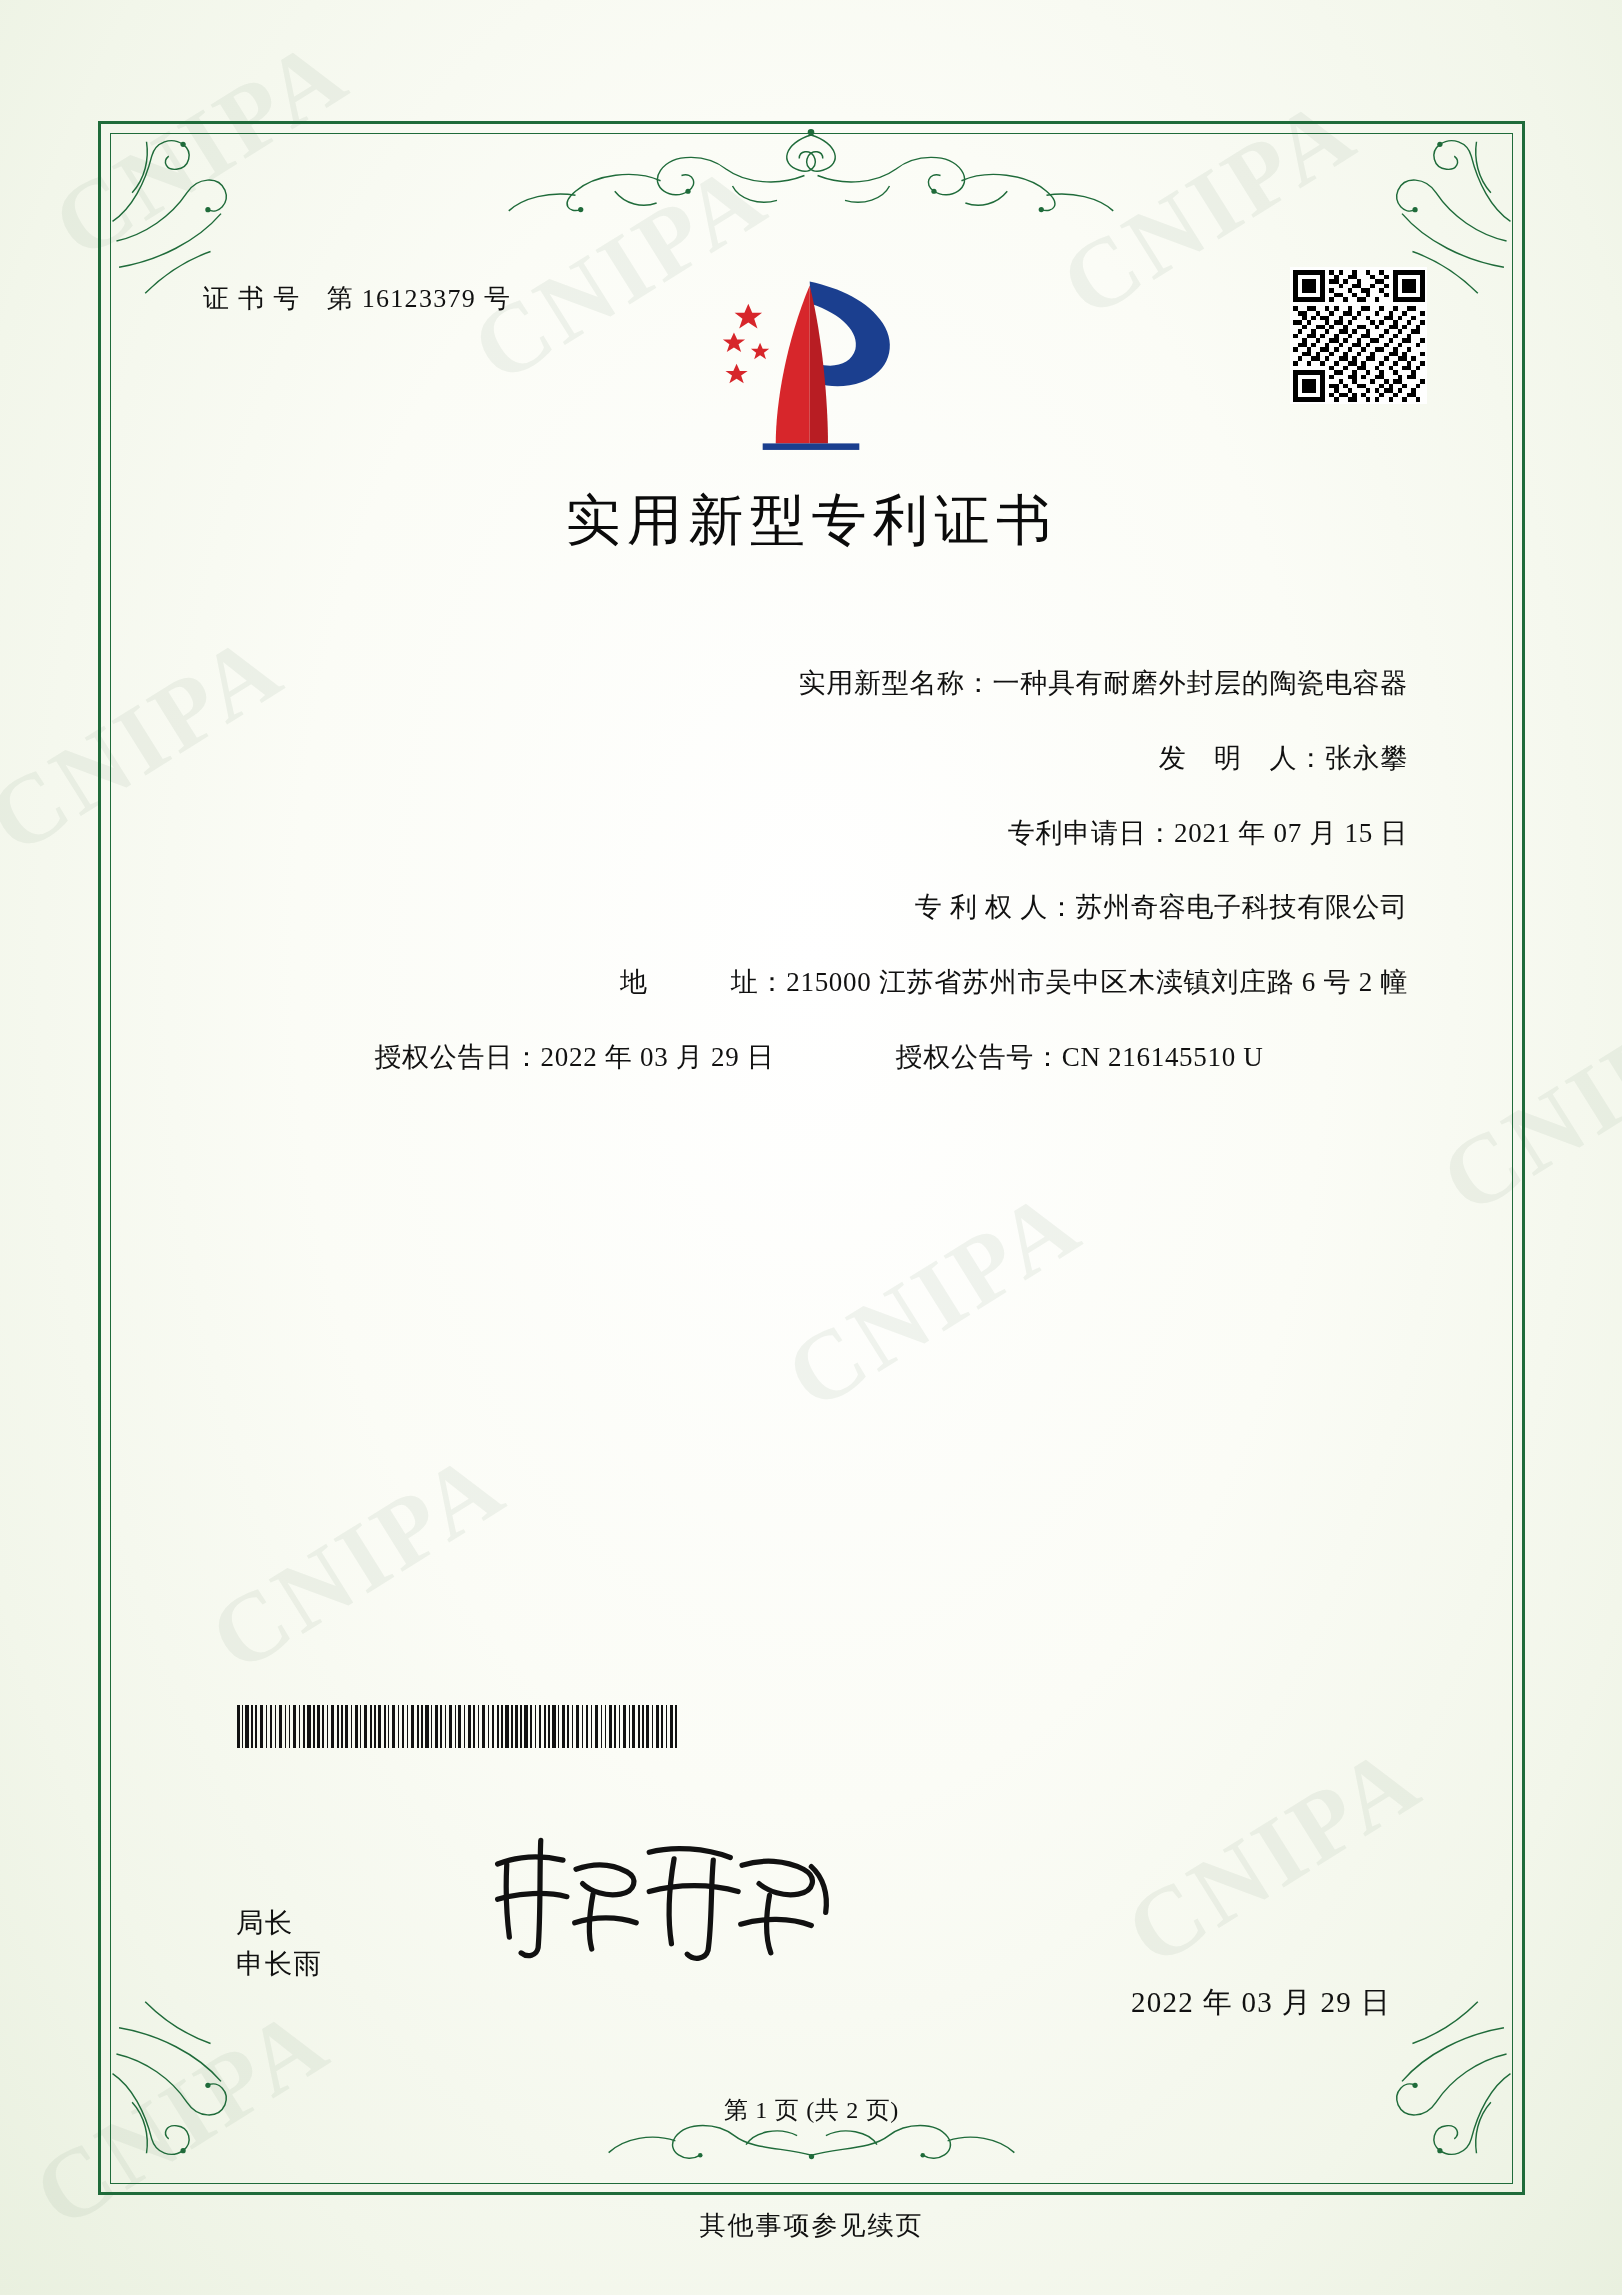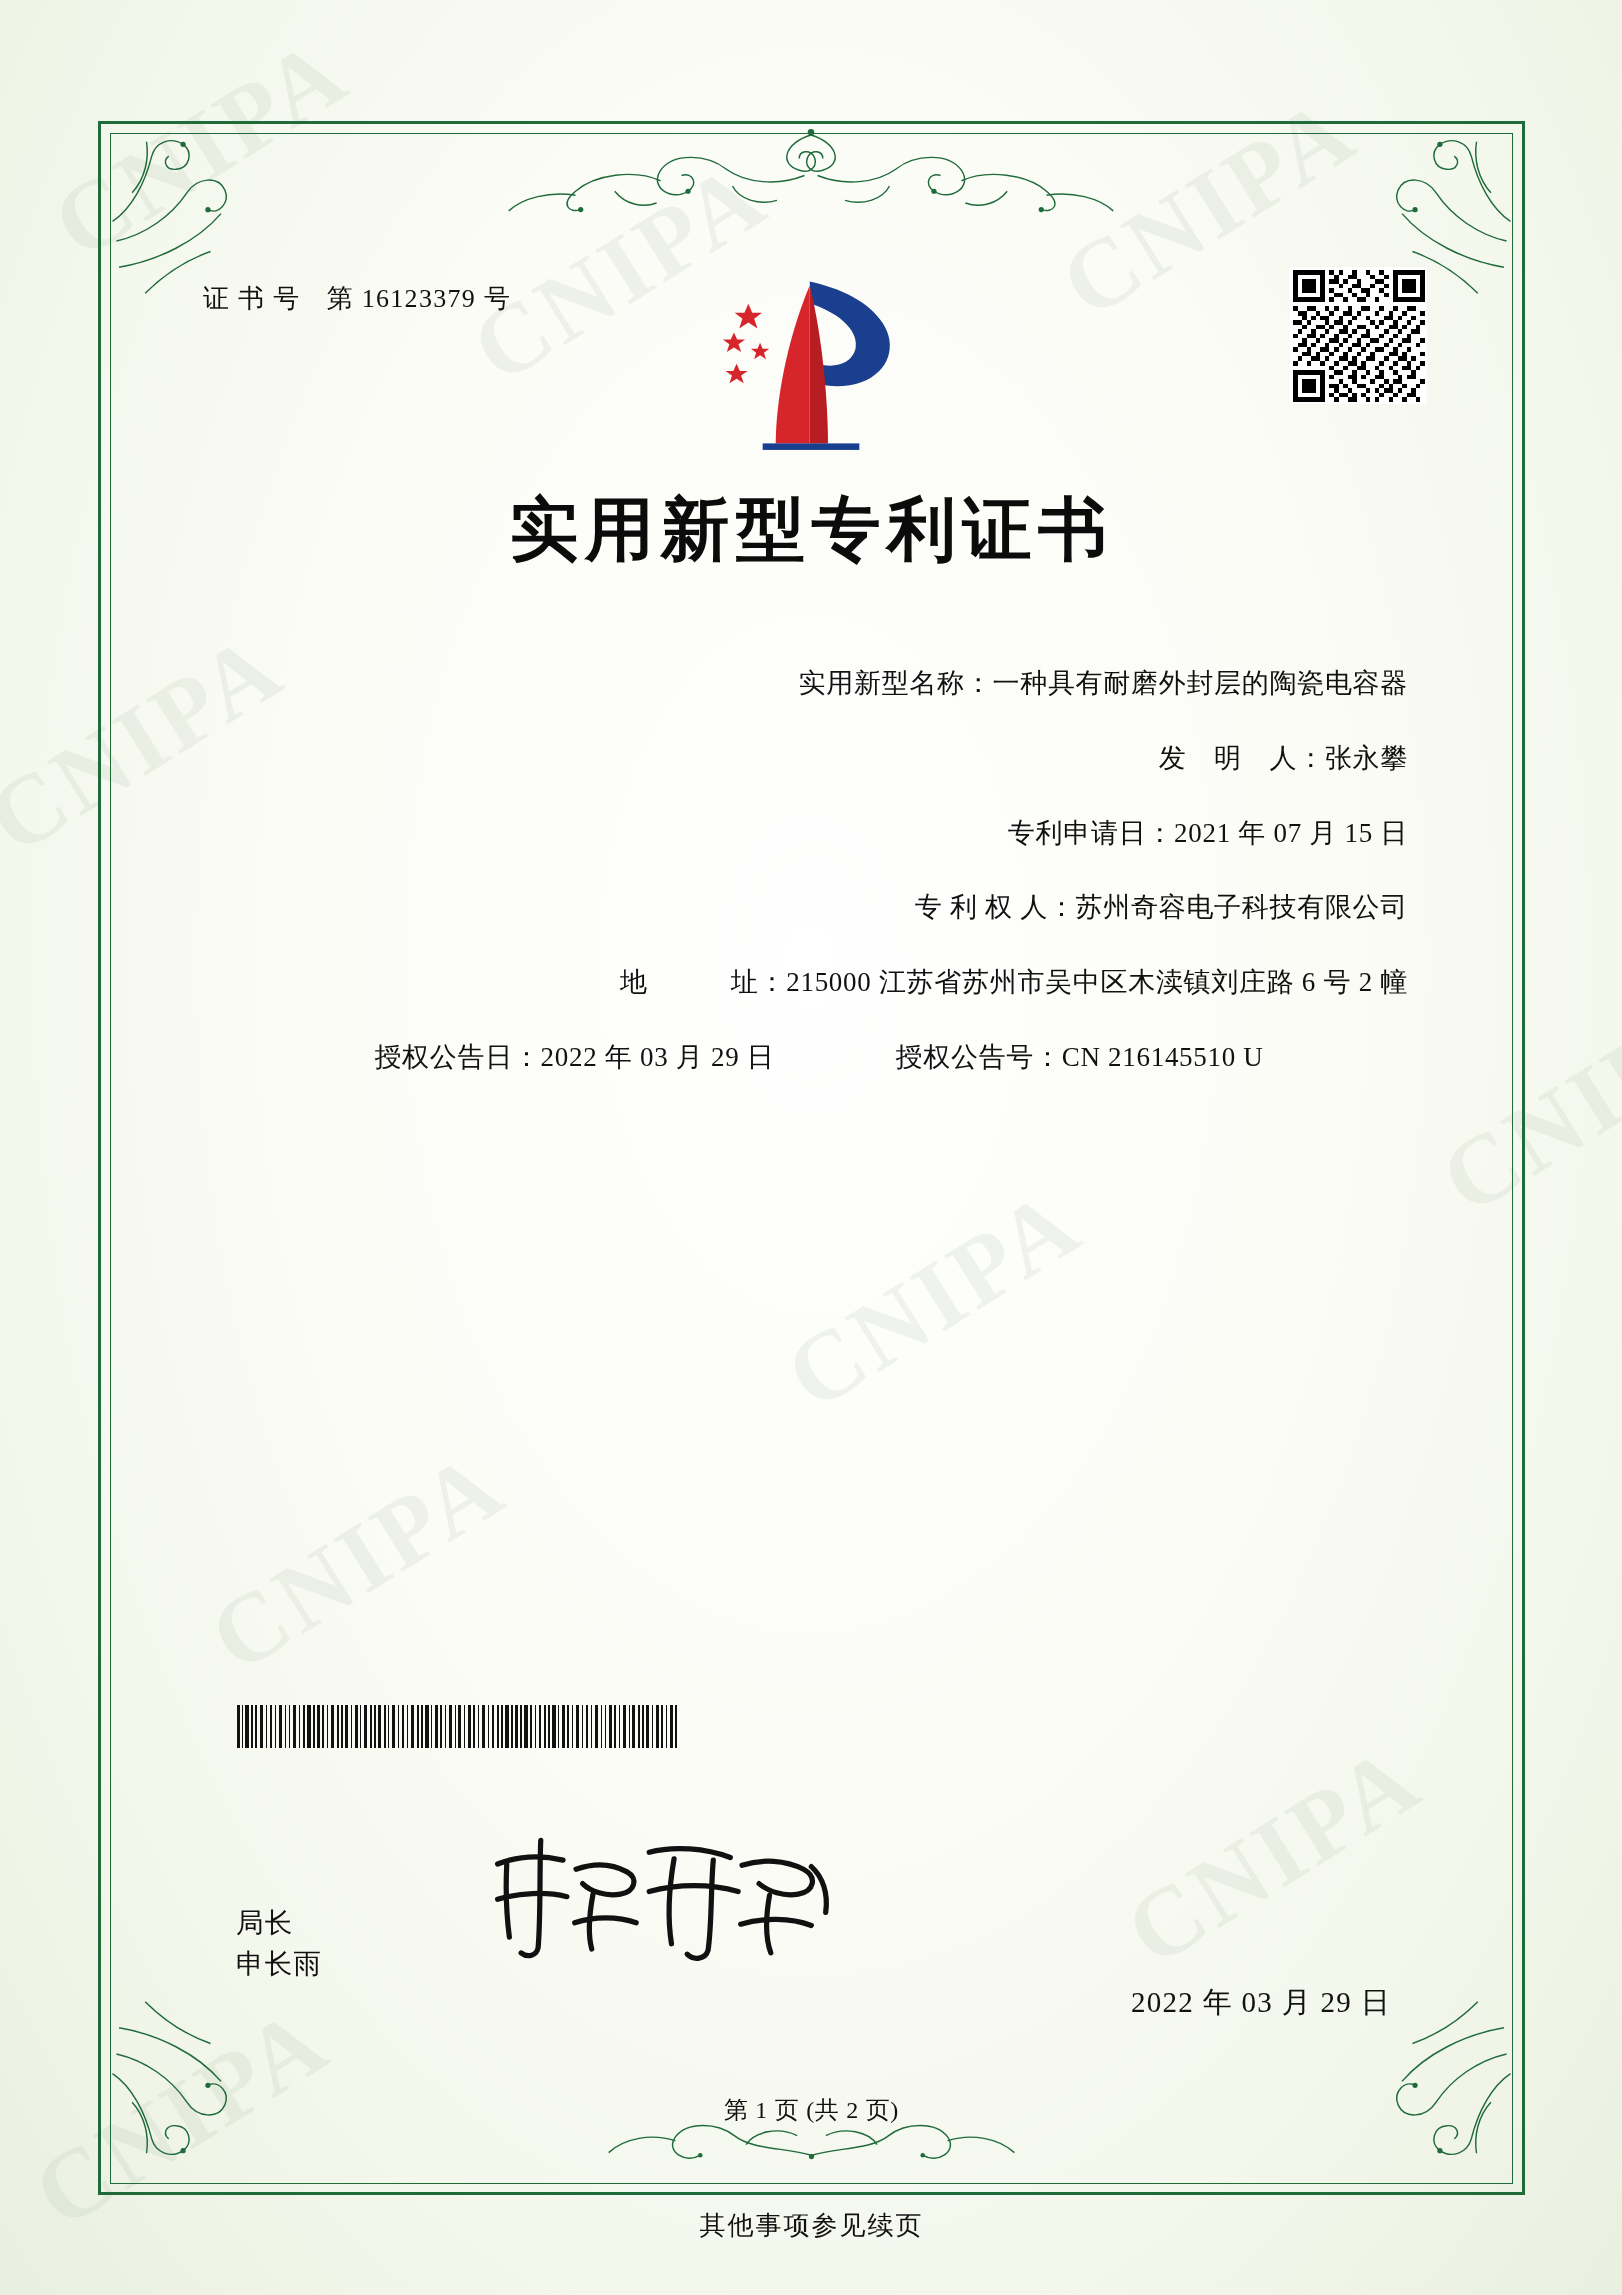--- a/index.html
+++ b/index.html
@@ -95,22 +95,22 @@
     box-sizing: border-box;
   }
   .qr svg { display: block; }
 
   .title {
     position: absolute;
     left: 0;
     right: 0;
     top: 484px;
     text-align: center;
-    font-size: 69px;
-    font-weight: bold;
+    font-size: 55px;
+    font-weight: normal;
     letter-spacing: 6.5px;
     color: #0b0b0b;
     font-family: "Liberation Serif", "DejaVu Serif", serif;
   }
 
   
   .fields {
     position: absolute;
     left: 230px;
     top: 667px;

